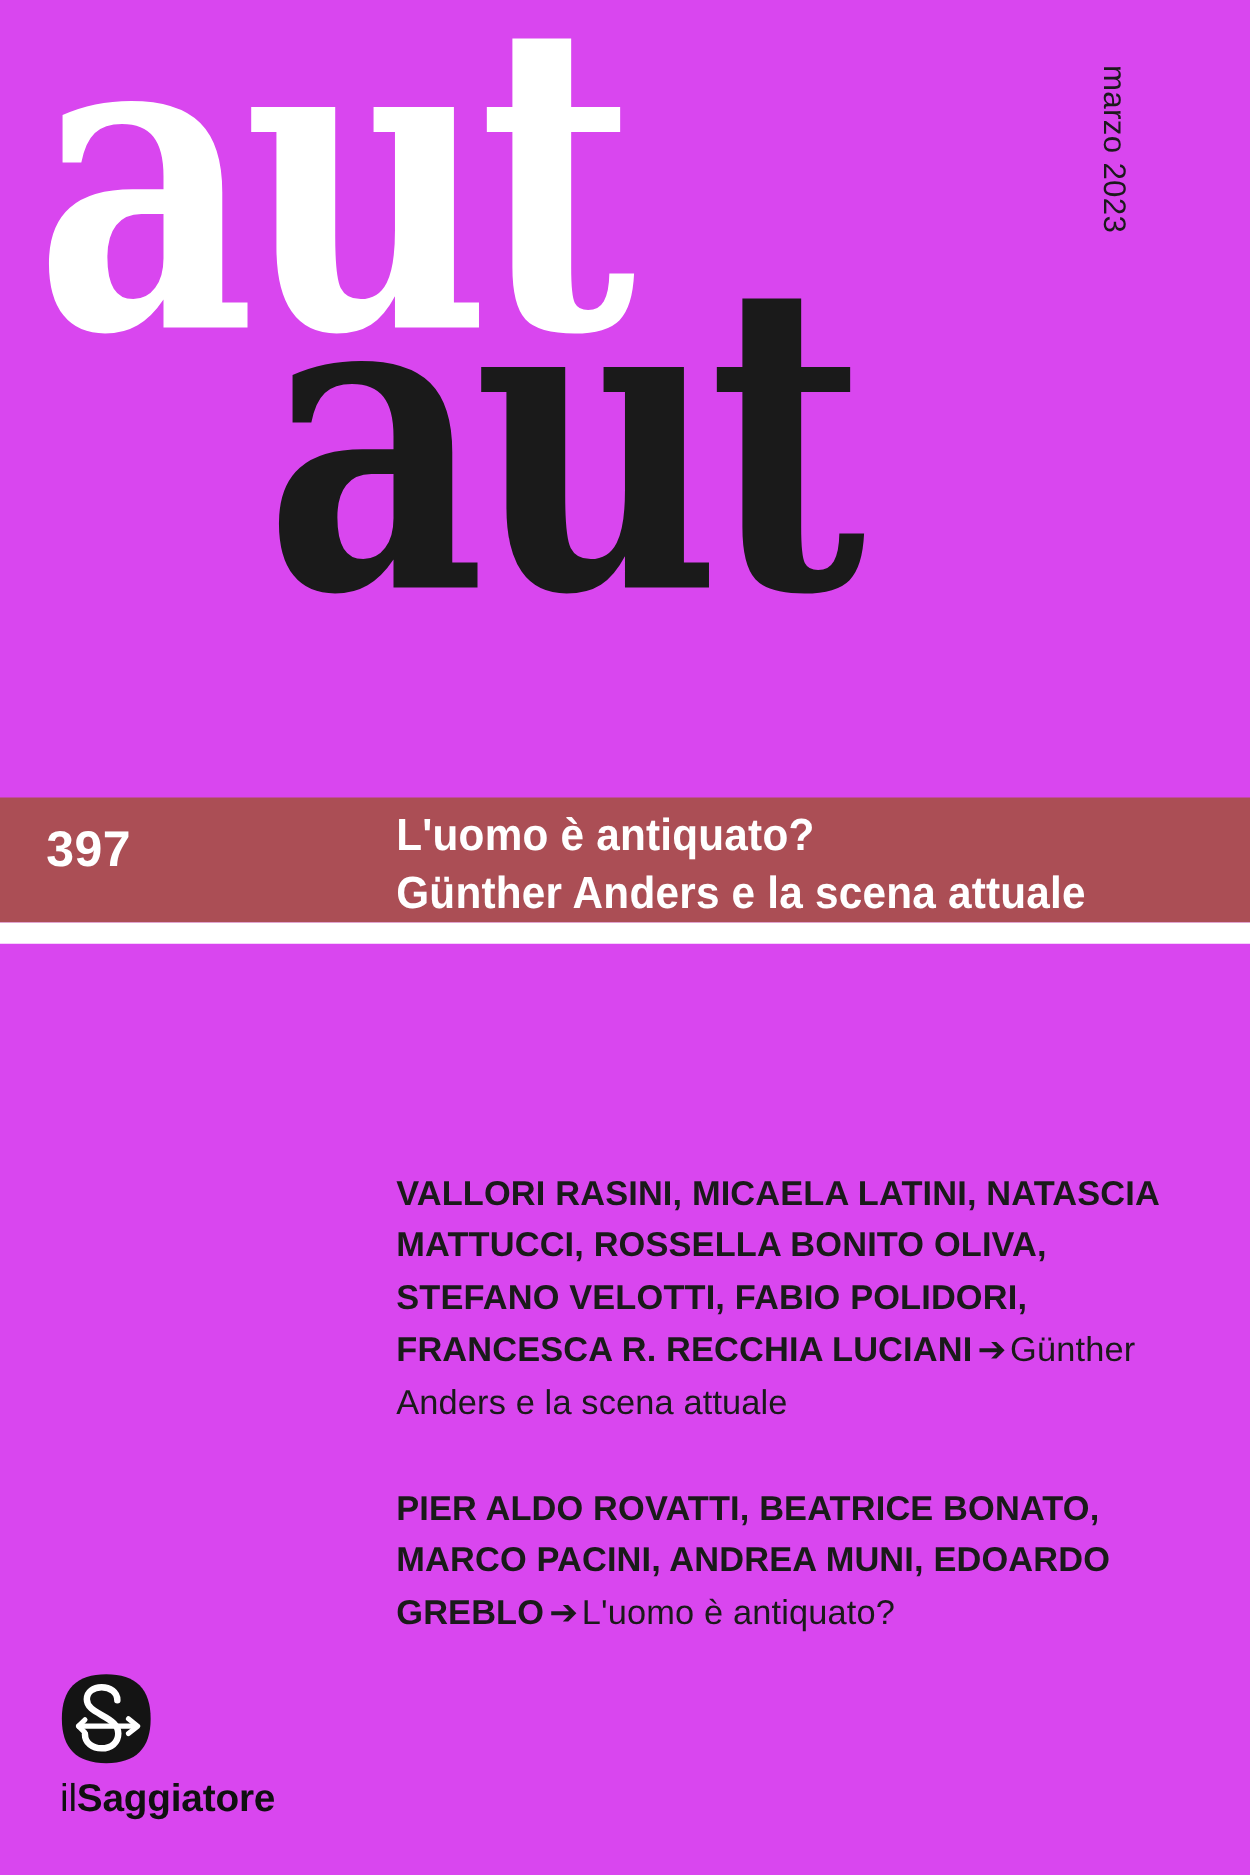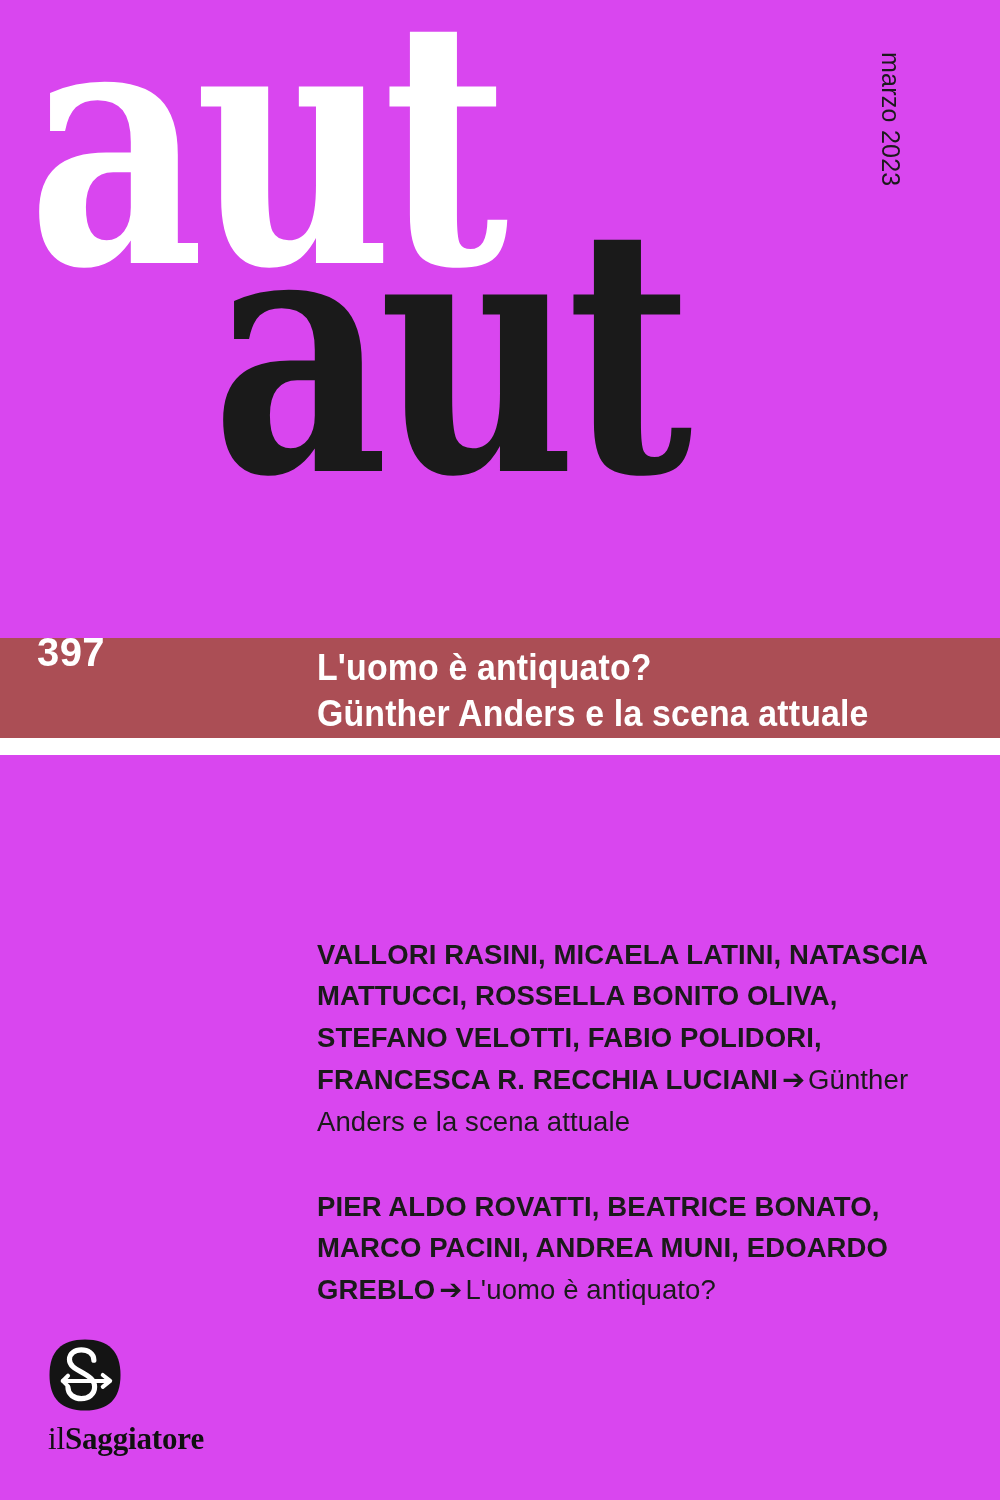--- a/index.html
+++ b/index.html
@@ -69,21 +69,21 @@
     position: absolute;
     left: 0;
     top: 738px;
     width: 1000px;
     height: 17px;
     background: #FFFFFF;
   }
   .issue-number {
     position: absolute;
     left: 37px;
-    top: 632px;
+    top: 660px;
     font-size: 40px;
     font-weight: 700;
     color: #FFFFFF;
     letter-spacing: 0.01em;
     line-height: 1;
   }
   .band-title {
     position: absolute;
     left: 317px;
     top: 645px;
@@ -133,21 +133,21 @@
     left: 48px;
     top: 1338px;
   }
   .publisher-mark {
     width: 74px;
     height: 74px;
     display: block;
   }
   .publisher-name {
     margin-top: 9px;
-    font-family: Liberation Serif, serif;
+    font-family: Liberation Sans, sans-serif;
     font-size: 31px;
     color: #101010;
     white-space: nowrap;
     letter-spacing: -0.005em;
     text-align: right;
   }
   .publisher-name .pn-light { font-weight: 400; }
   .publisher-name .pn-bold  { font-weight: 700; }
 </style>
 </head>

